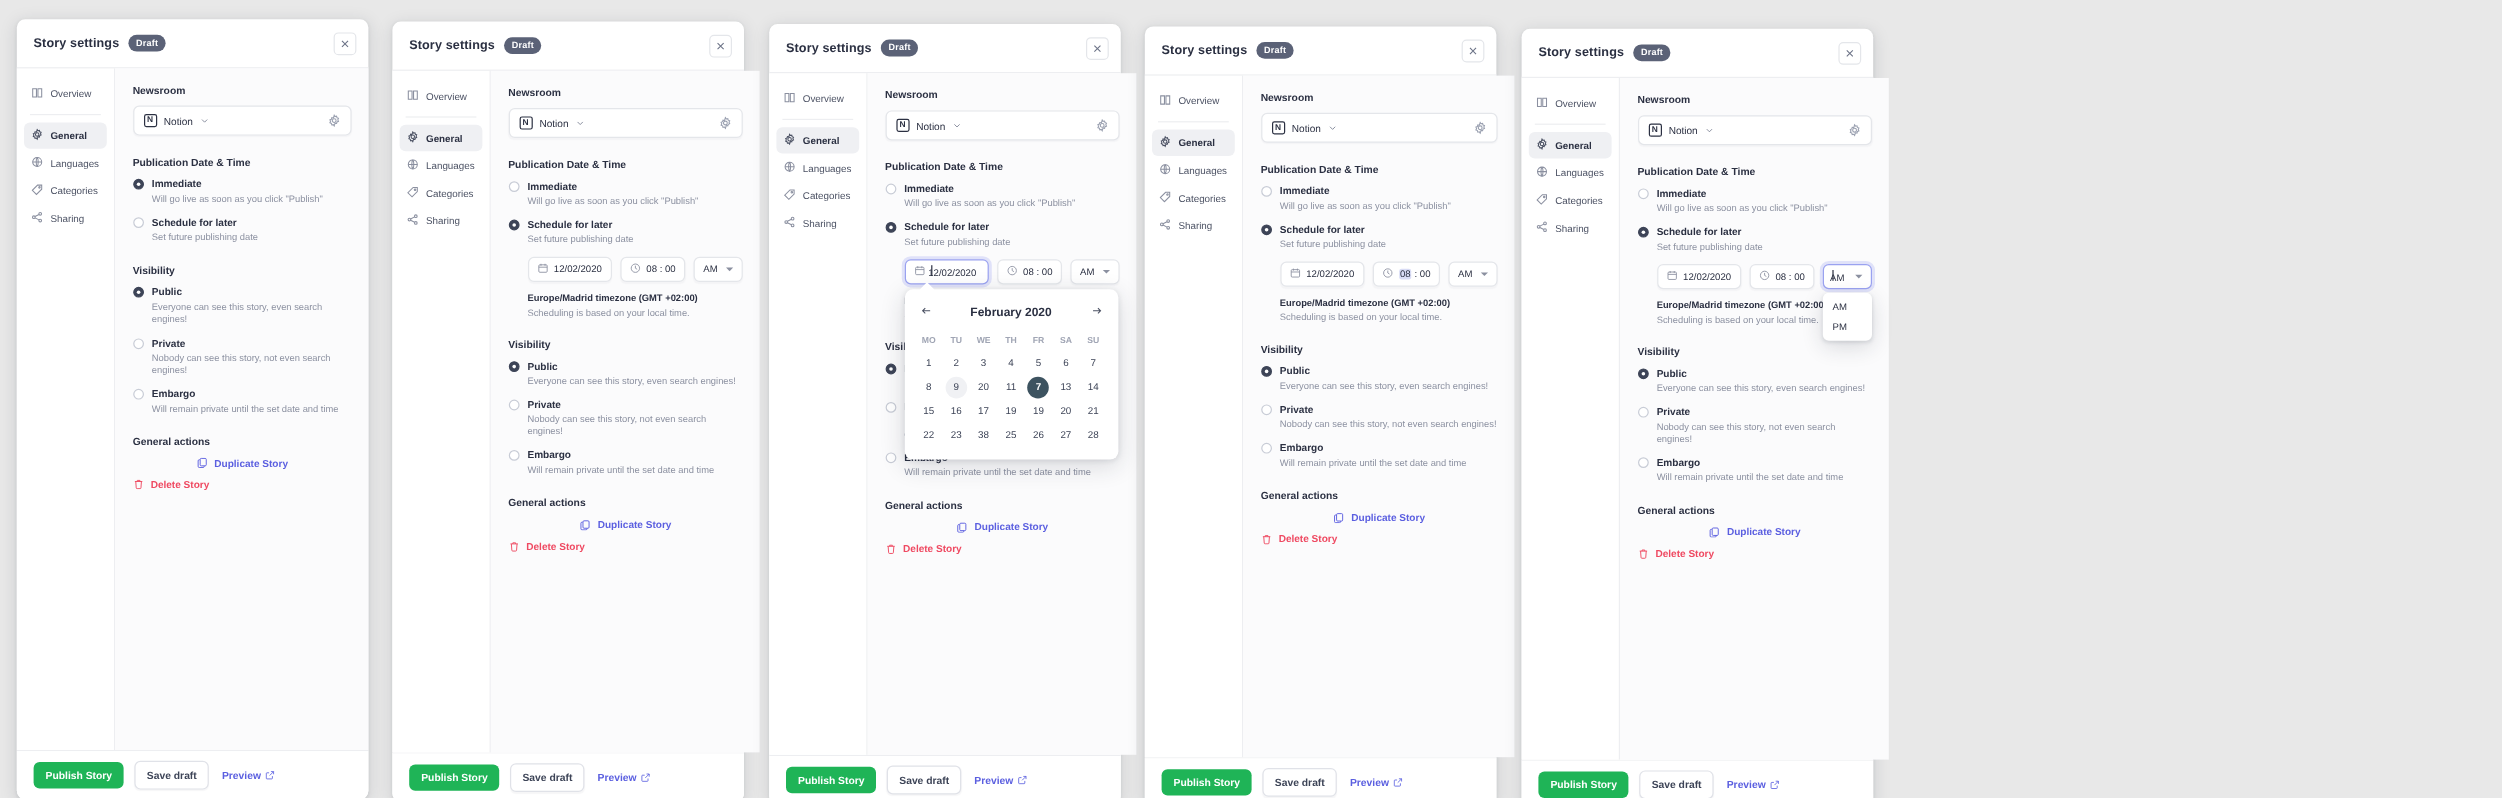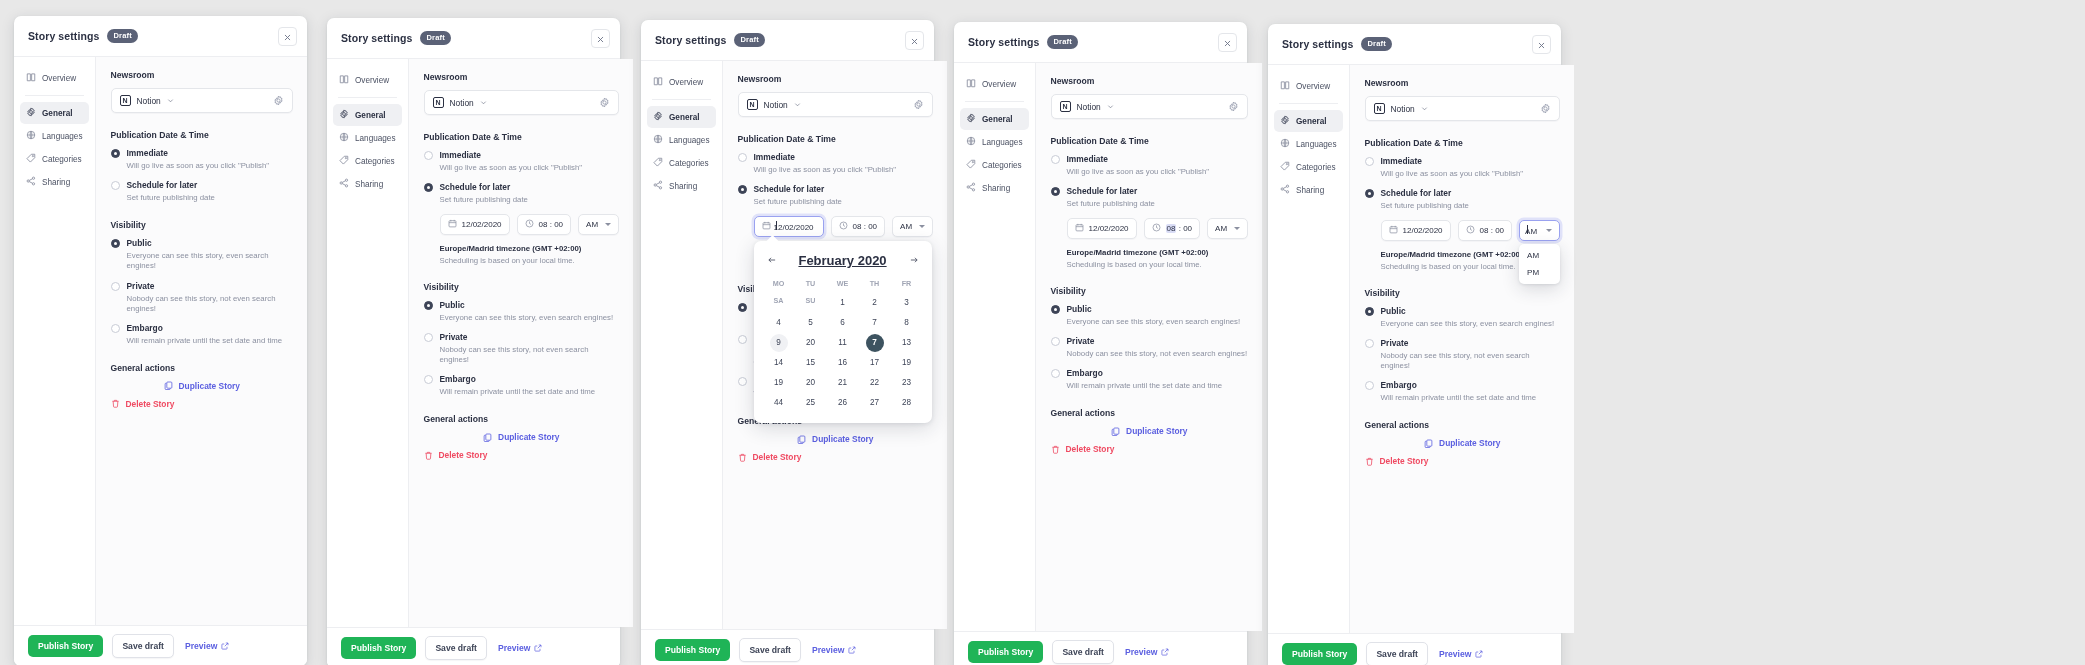--- a/index.html
+++ b/index.html
@@ -150,22 +150,22 @@
     background: #fff; border-radius: 7px; z-index: 40;
     box-shadow: 0 5px 20px rgba(30,35,55,.16), 0 1px 4px rgba(30,35,55,.10);
     padding: 10px 9px 10px;
   }
   .cal::before {
     content:""; position:absolute; top:-4px; left:14px; width:9px; height:9px;
     background:#fff; transform: rotate(45deg); border-radius: 1px;
   }
   .cal-hd { display: flex; align-items: center; justify-content: space-between; padding: 0 4px 7px; position: relative; }
   .cal-hd svg { width: 10px; height: 10px; stroke: #4b5163; stroke-width: 1.4; fill: none; cursor: pointer; }
-  .cal-mon { font-size: 13px; font-weight: 600; color: #2b3042; text-decoration: underline; }
-  .cal-grid { display: grid; grid-template-columns: repeat(5, 1fr); }
+  .cal-mon { font-size: 10px; font-weight: 600; color: #2b3042; }
+  .cal-grid { display: grid; grid-template-columns: repeat(7, 1fr); }
   .dow { font-size: 7.2px; color: #a0a5b4; font-weight: 600; text-align: center; padding: 3px 0 5px; }
   .day {
     font-size: 8.2px; color: #3d4457; text-align: center;
     height: 18px; line-height: 18px; border-radius: 50%; margin: 1px auto;
     width: 18px; cursor: pointer;
   }
   .day.sel { background: #3d5360; color: #fff; font-weight: 600; }
   .day.hover { background: #f0f1f4; }
 
   
@@ -615,21 +615,21 @@
                     <div class="day ">14</div>
                     <div class="day ">15</div>
                     <div class="day ">16</div>
                     <div class="day ">17</div>
                     <div class="day ">19</div>
                     <div class="day ">19</div>
                     <div class="day ">20</div>
                     <div class="day ">21</div>
                     <div class="day ">22</div>
                     <div class="day ">23</div>
-                    <div class="day ">44</div>
+                    <div class="day ">38</div>
                     <div class="day ">25</div>
                     <div class="day ">26</div>
                     <div class="day ">27</div>
                     <div class="day ">28</div>
                   </div>
                 </div>
     </div>
     <div class="fld">
       <span><svg viewBox="0 0 16 16">
                     <circle cx="8" cy="8" r="6.2"></circle>

